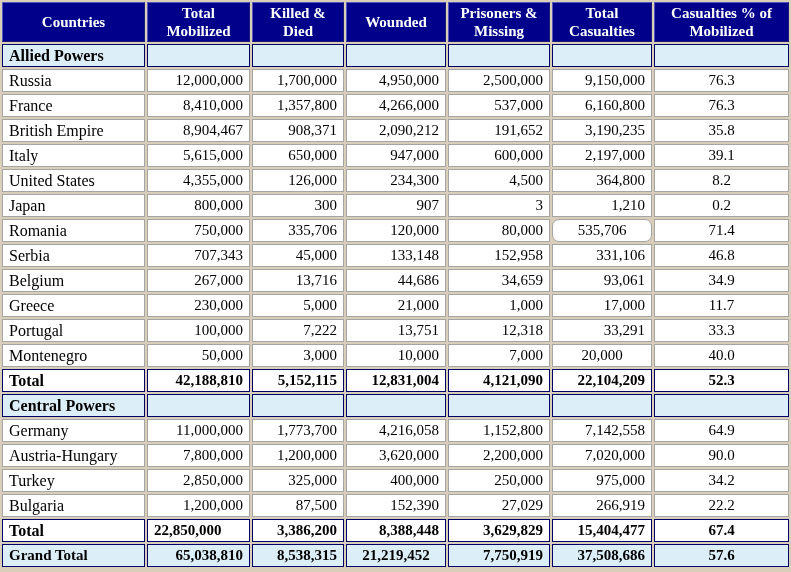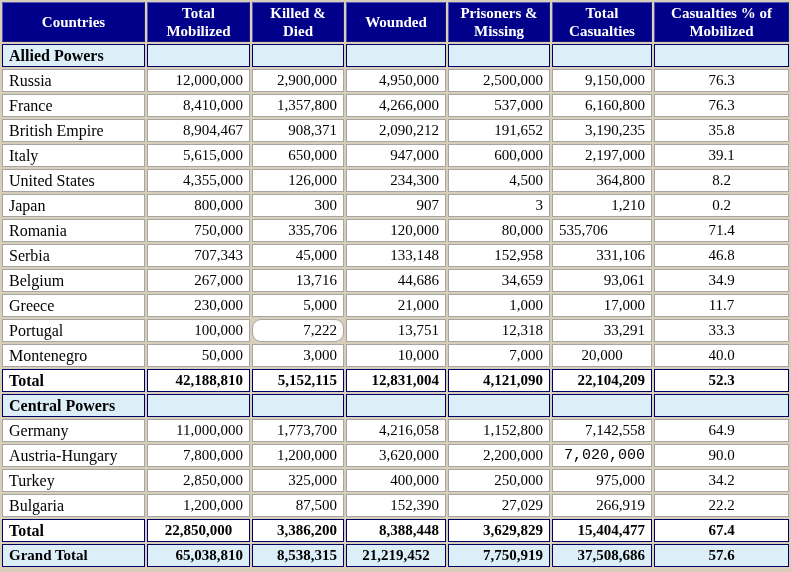--- a/index.html
+++ b/index.html
@@ -112,21 +112,21 @@
           <td style="text-align: right;"></td>
           <td style="text-align: right;"></td>
           <td style="text-align: right;"></td>
           <td style="text-align: right;"></td>
           <td style="text-align: right;"></td>
           <td style="text-align: center;"></td>
         </tr>
         <tr class="data">
           <td style="text-align: left;">Russia</td>
           <td style="text-align: right;">12,000,000</td>
-          <td style="text-align: right;">2,900,000</td>
+          <td style="text-align: right;">1,700,000</td>
           <td style="text-align: right;">4,950,000</td>
           <td style="text-align: right;">2,500,000</td>
           <td style="text-align: right;">9,150,000</td>
           <td style="text-align: center;">76.3</td>
         </tr>
         <tr class="data">
           <td style="text-align: left;">France</td>
           <td style="text-align: right; padding-left: 9px;">8,410,000</td>
           <td style="text-align: right;">1,357,800</td>
           <td style="text-align: right;">4,266,000</td>
@@ -169,21 +169,21 @@
           <td style="text-align: right;">3</td>
           <td style="text-align: right;">1,210</td>
           <td style="text-align: center;">0.2</td>
         </tr>
         <tr class="data">
           <td style="text-align: left;">Romania</td>
           <td style="text-align: right;">750,000</td>
           <td style="text-align: right;">335,706</td>
           <td style="text-align: right;">120,000</td>
           <td style="text-align: right;">80,000</td>
-          <td style="text-align: left;">535,706</td>
+          <td style="text-align: center; border-radius: 7px;">535,706</td>
           <td style="text-align: center;">71.4</td>
         </tr>
         <tr class="data">
           <td style="text-align: left;">Serbia</td>
           <td style="text-align: right;">707,343</td>
           <td style="text-align: right;">45,000</td>
           <td style="text-align: right;">133,148</td>
           <td style="text-align: right;">152,958</td>
           <td style="text-align: right;">331,106</td>
           <td style="text-align: center;">46.8</td>
@@ -202,21 +202,21 @@
           <td style="text-align: right;">230,000</td>
           <td style="text-align: right;">5,000</td>
           <td style="text-align: right;">21,000</td>
           <td style="text-align: right;">1,000</td>
           <td style="text-align: right;">17,000</td>
           <td style="text-align: center;">11.7</td>
         </tr>
         <tr class="data">
           <td style="text-align: left;">Portugal</td>
           <td style="text-align: right;">100,000</td>
-          <td style="text-align: right; border-radius: 9px;">7,222</td>
+          <td style="text-align: right;">7,222</td>
           <td style="text-align: right; padding-left: 13px;">13,751</td>
           <td style="text-align: right;">12,318</td>
           <td style="text-align: right;">33,291</td>
           <td style="text-align: center;">33.3</td>
         </tr>
         <tr class="data">
           <td style="text-align: left;">Montenegro</td>
           <td style="text-align: right;">50,000</td>
           <td style="text-align: right;">3,000</td>
           <td style="text-align: right;">10,000</td>
@@ -250,21 +250,21 @@
           <td style="text-align: right;">1,152,800</td>
           <td style="text-align: right;">7,142,558</td>
           <td style="text-align: center;">64.9</td>
         </tr>
         <tr class="data">
           <td style="text-align: left;">Austria-Hungary</td>
           <td style="text-align: right;">7,800,000</td>
           <td style="text-align: right;">1,200,000</td>
           <td style="text-align: right;">3,620,000</td>
           <td style="text-align: right;">2,200,000</td>
-          <td style="text-align: right; font-family: Liberation Mono, monospace;">7,020,000</td>
+          <td style="text-align: right;">7,020,000</td>
           <td style="text-align: center;">90.0</td>
         </tr>
         <tr class="data">
           <td style="text-align: left;">Turkey</td>
           <td style="text-align: right;">2,850,000</td>
           <td style="text-align: right;">325,000</td>
           <td style="text-align: right;">400,000</td>
           <td style="text-align: right;">250,000</td>
           <td style="text-align: right;">975,000</td>
           <td style="text-align: center;">34.2</td>
@@ -273,21 +273,21 @@
           <td style="text-align: left;">Bulgaria</td>
           <td style="text-align: right;">1,200,000</td>
           <td style="text-align: right;">87,500</td>
           <td style="text-align: right;">152,390</td>
           <td style="text-align: right;">27,029</td>
           <td style="text-align: right;">266,919</td>
           <td style="text-align: center;">22.2</td>
         </tr>
         <tr class="total">
           <td style="text-align: left;">Total</td>
-          <td style="text-align: center;">22,850,000</td>
+          <td style="text-align: left;">22,850,000</td>
           <td style="text-align: right;">3,386,200</td>
           <td style="text-align: right;">8,388,448</td>
           <td style="text-align: right;">3,629,829</td>
           <td style="text-align: right;">15,404,477</td>
           <td style="text-align: center;">67.4</td>
         </tr>
         <tr class="grand">
           <td style="text-align: left;">Grand Total</td>
           <td style="text-align: right;">65,038,810</td>
           <td style="text-align: right;">8,538,315</td>

